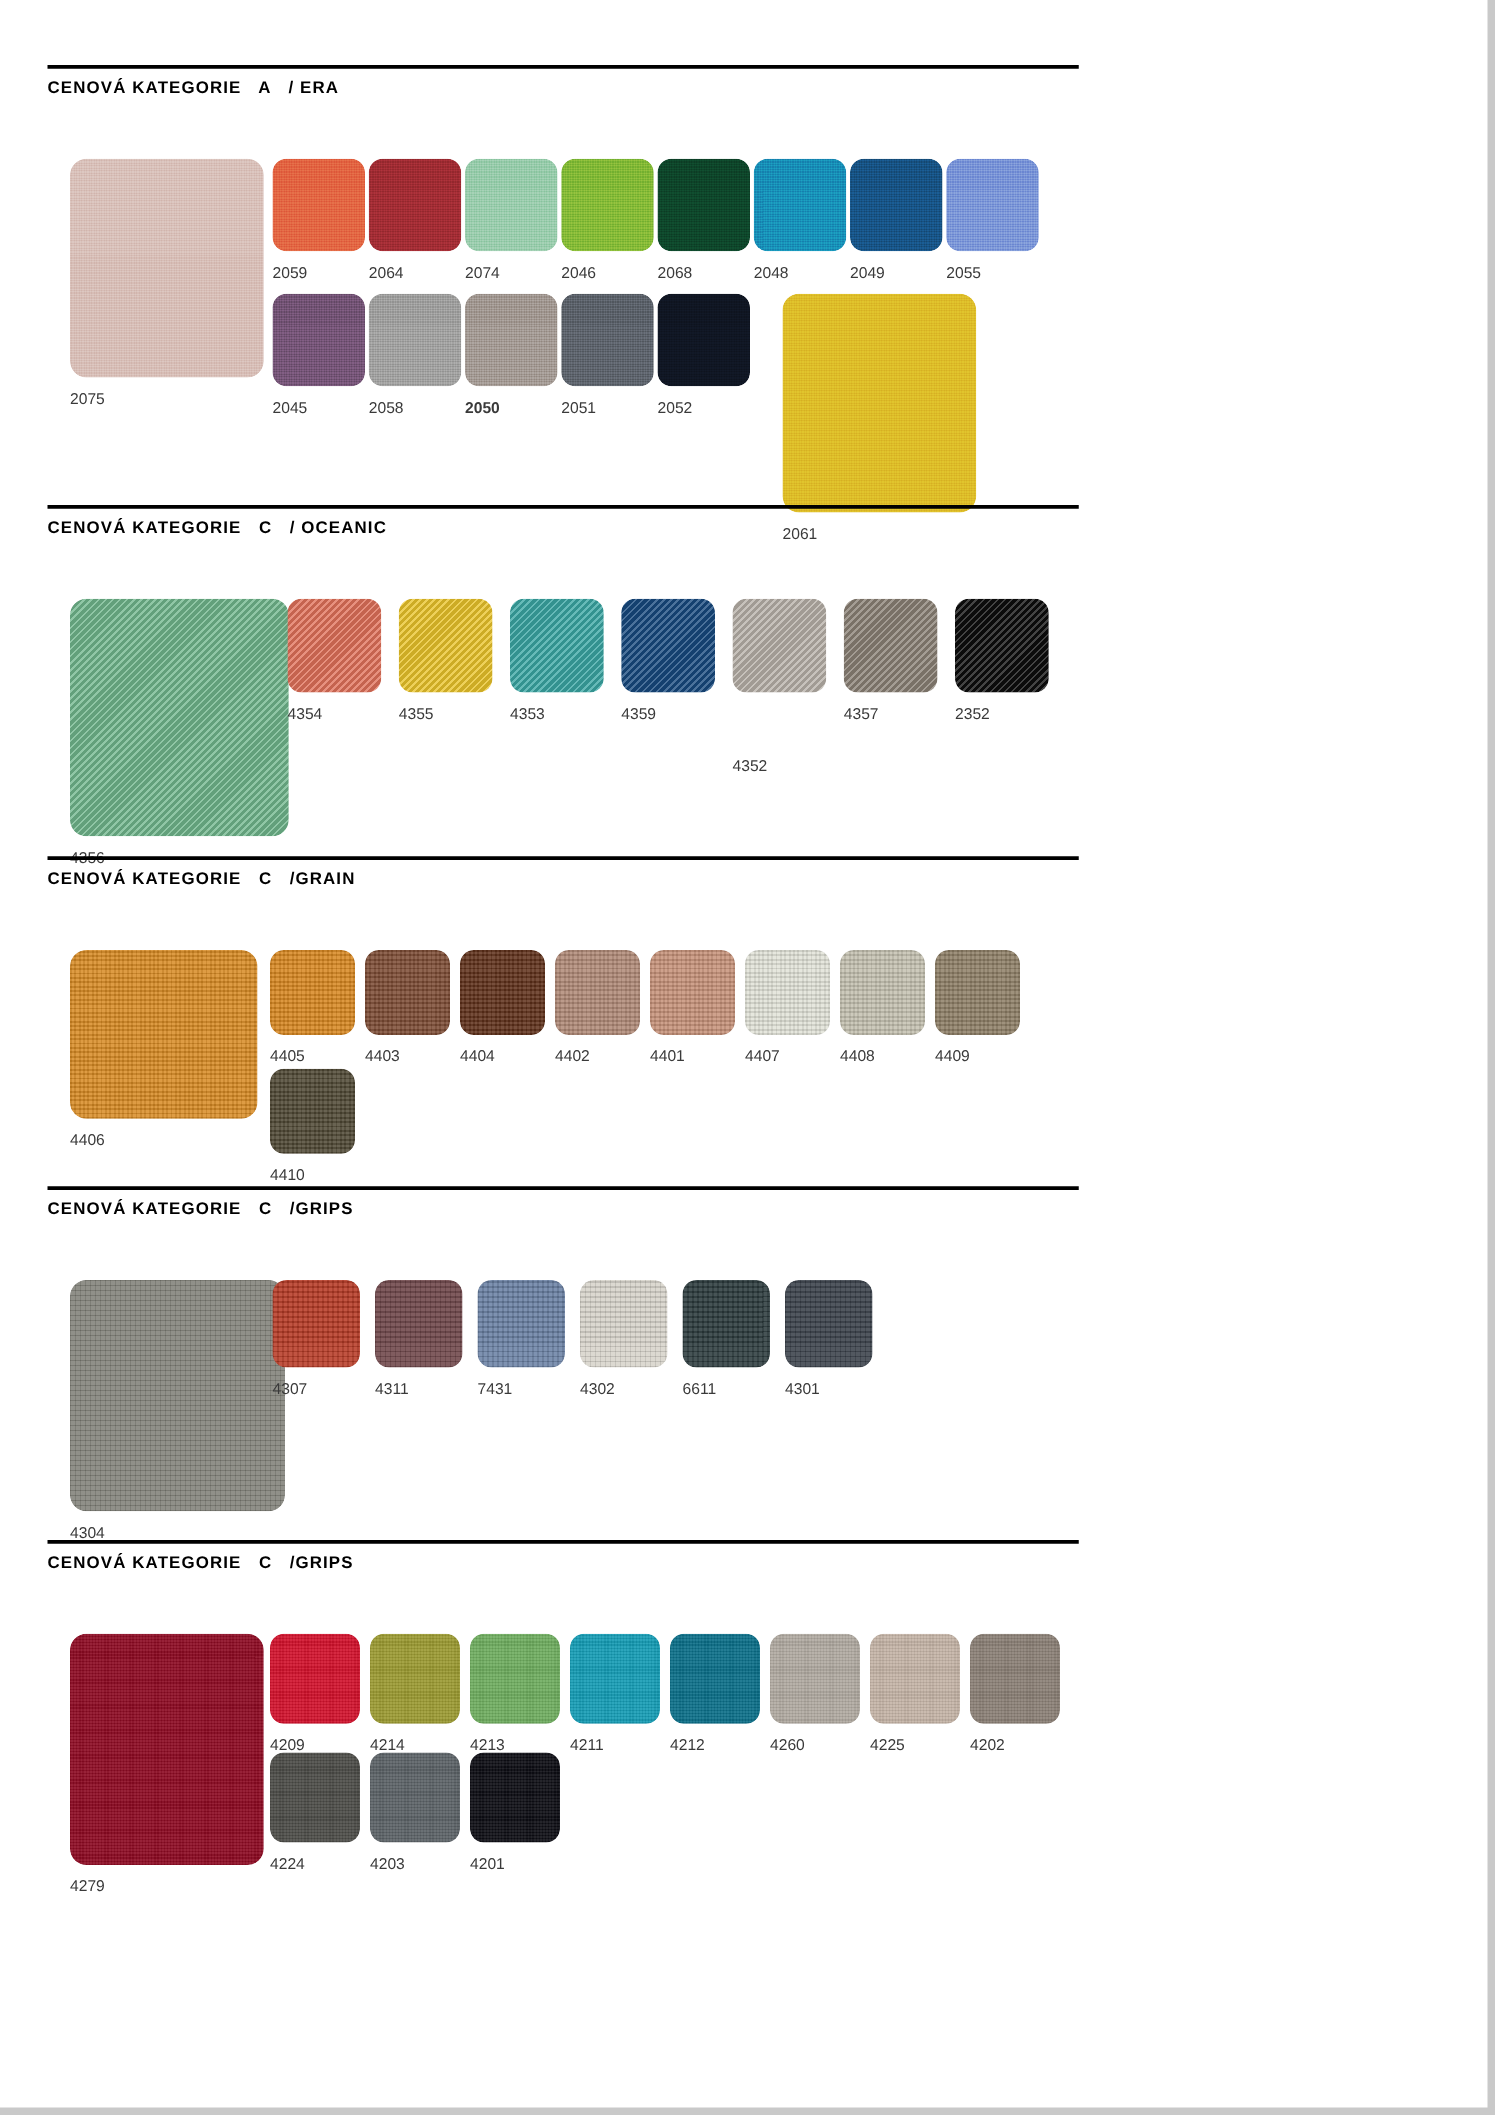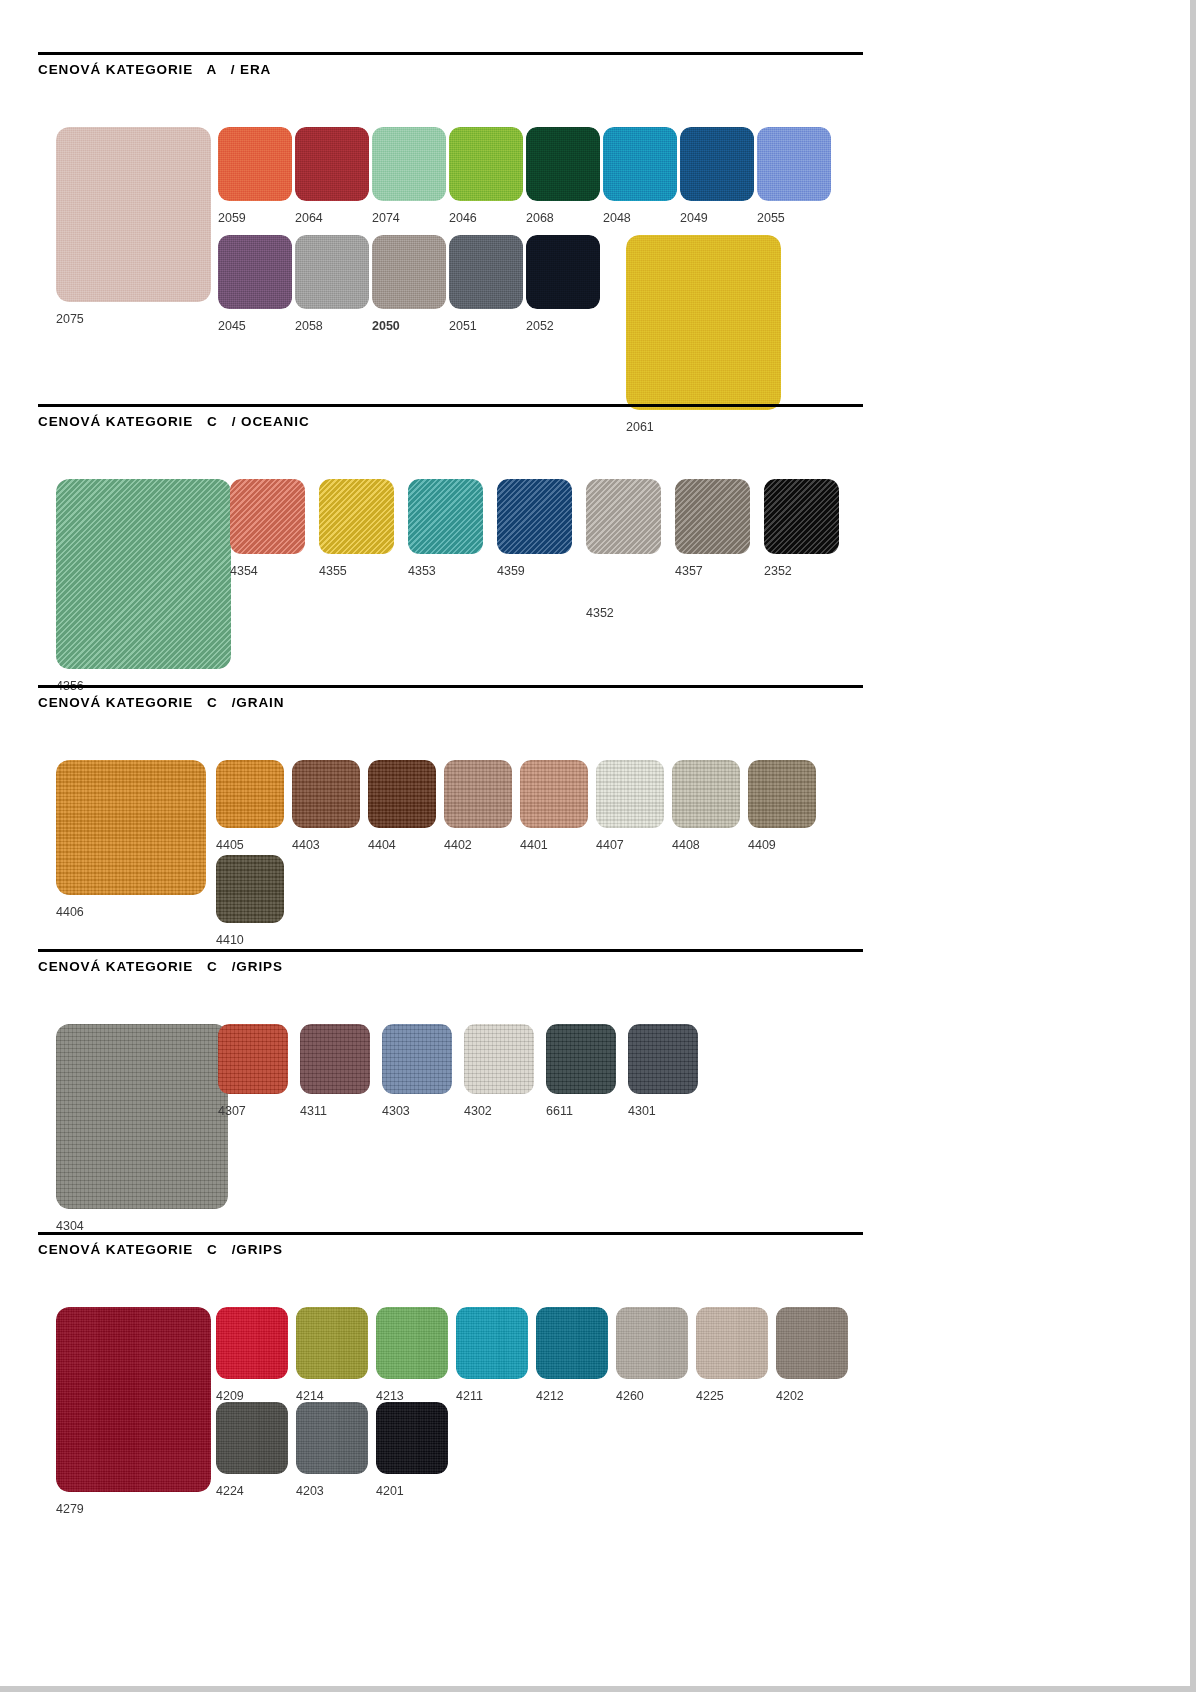--- a/index.html
+++ b/index.html
@@ -332,21 +332,21 @@
           <div class="sw-label" style="left: 180px; top: 130px;">4307</div>
           <div class="swatch" style="left: 262px; top: 50px; width: 70px; height: 70px;">
             <div class="sw-fill" style="background: rgb(110, 69, 73);"></div>
             <div class="tex-grips"></div>
           </div>
           <div class="sw-label" style="left: 262px; top: 130px;">4311</div>
           <div class="swatch" style="left: 344px; top: 50px; width: 70px; height: 70px;">
             <div class="sw-fill" style="background: rgb(108, 131, 166);"></div>
             <div class="tex-grips"></div>
           </div>
-          <div class="sw-label" style="left: 344px; top: 130px;">4303</div>
+          <div class="sw-label" style="left: 344px; top: 130px;">7431</div>
           <div class="swatch" style="left: 426px; top: 50px; width: 70px; height: 70px;">
             <div class="sw-fill" style="background: rgb(215, 212, 203);"></div>
             <div class="tex-grips"></div>
           </div>
           <div class="sw-label" style="left: 426px; top: 130px;">4302</div>
           <div class="swatch" style="left: 508px; top: 50px; width: 70px; height: 70px;">
             <div class="sw-fill" style="background: rgb(45, 60, 62);"></div>
             <div class="tex-grips"></div>
           </div>
           <div class="sw-label" style="left: 508px; top: 130px;">6611</div>

